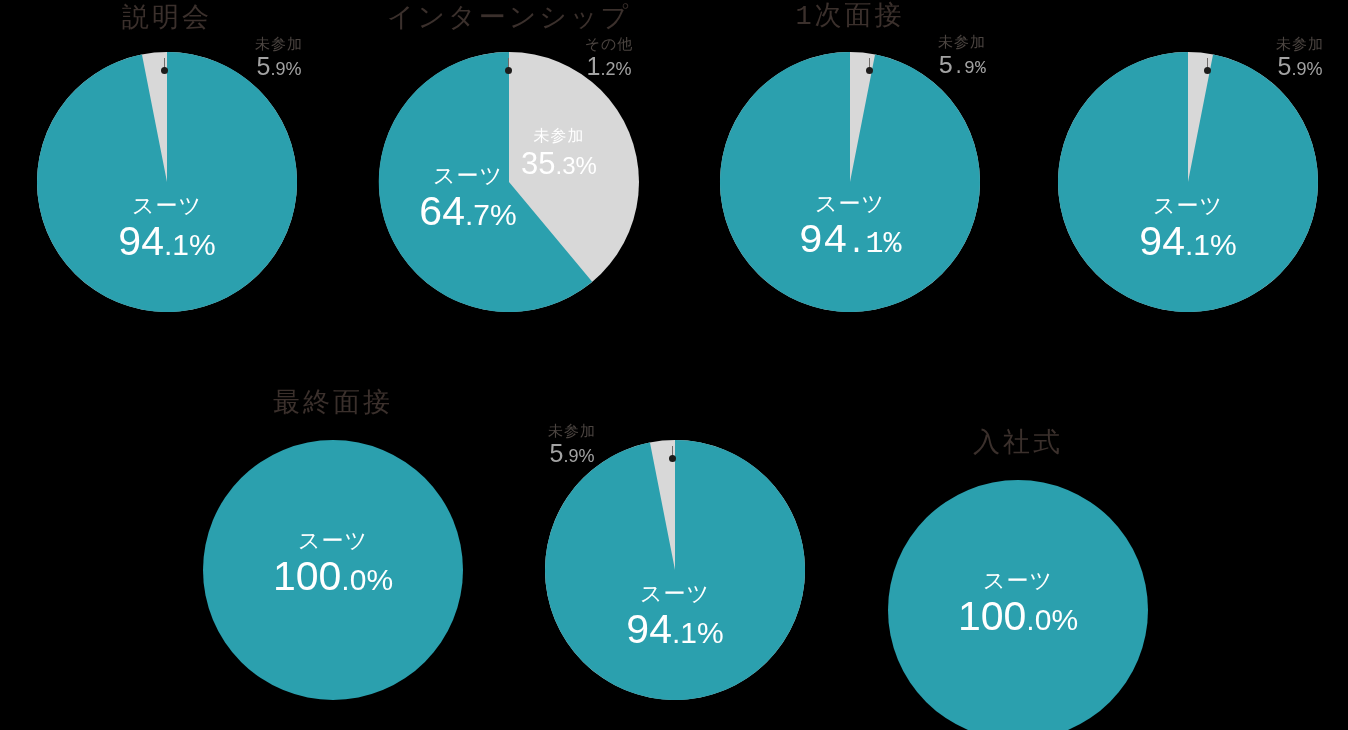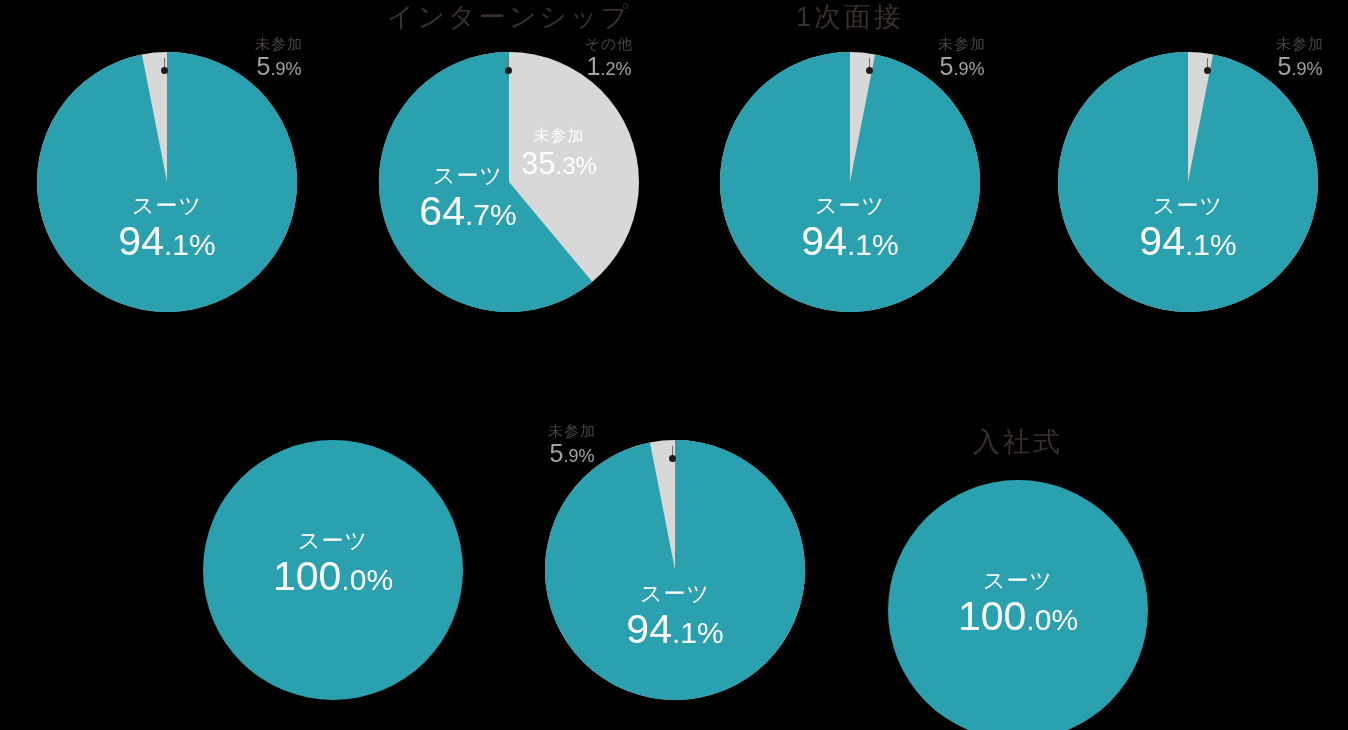--- a/index.html
+++ b/index.html
@@ -109,20 +109,21 @@
     background: #1d1c1b;
     left: 0;
   }
 </style>
 </head>
 <body>
 
 <div id="board">
 
   <div class="pie-card" style="left:37px; top:0px; width:260px; height:340px;">
+    <div class="pie-title">説明会</div>
     <div class="pie-wrap" style="left:0px; top:52px;">
       <svg class="pie-svg" width="260" height="260" viewBox="0 0 260 260">
         <circle cx="130" cy="130" r="130" fill="#d8d8d8"></circle>
         <path d="M130,130 L130,0 A130,130 0 1,1 104.95,2.44 Z" fill="#2ba0ae"></path>
       </svg>
     </div>
     <div class="leader" style="left:124px; top:58px; height:12px;">
       <div class="stem" style="height:12px;"></div>
       <div class="dot" style="top:9px;"></div>
     </div>
@@ -155,21 +156,21 @@
     <div class="inner-label" style="left:14px; top:165px; width:150px;">
       <span class="cat">スーツ</span>
       <span class="val"><span>64</span><span class="frac">.7%</span></span>
     </div>
     <div class="outer-label" style="left:175px; top:36px; width:110px;">
       <span class="cat">その他</span>
       <span class="val"><span>1</span><span class="frac">.2%</span></span>
     </div>
   </div>
 
-  <div class="pie-card" style="left:720px; top:0px; width:260px; height:340px;">
+  <div class="pie-card" style="left:720px; top:0px; width:260px; height:340px;font-family:Liberation Mono, monospace;">
     <div class="pie-title">1次面接</div>
     <div class="pie-wrap" style="left:0px; top:52px;">
       <svg class="pie-svg" width="260" height="260" viewBox="0 0 260 260">
         <circle cx="130" cy="130" r="130" fill="#d8d8d8"></circle>
         <path d="M130,130 L155.05,2.44 A130,130 0 1,1 130,0 Z" fill="#2ba0ae"></path>
       </svg>
     </div>
     <div class="leader" style="left:146px; top:58px; height:12px;">
       <div class="stem" style="height:12px;"></div>
       <div class="dot" style="top:9px;"></div>
@@ -199,20 +200,21 @@
       <span class="cat">スーツ</span>
       <span class="val"><span>94</span><span class="frac">.1%</span></span>
     </div>
     <div class="outer-label" style="left:187px; top:36px; width:110px;">
       <span class="cat">未参加</span>
       <span class="val"><span>5</span><span class="frac">.9%</span></span>
     </div>
   </div>
 
   <div class="pie-card" style="left:203px; top:385px; width:260px; height:340px;">
+    <div class="pie-title">最終面接</div>
     <div class="pie-wrap" style="left:0px; top:55px;">
       <svg class="pie-svg" width="260" height="260" viewBox="0 0 260 260">
         <circle cx="130" cy="130" r="130" fill="#2ba0ae"></circle>
       </svg>
     </div>
     <div class="inner-label" style="left:55px; top:145px; width:150px;">
       <span class="cat">スーツ</span>
       <span class="val"><span>100</span><span class="frac">.0%</span></span>
     </div>
   </div>

